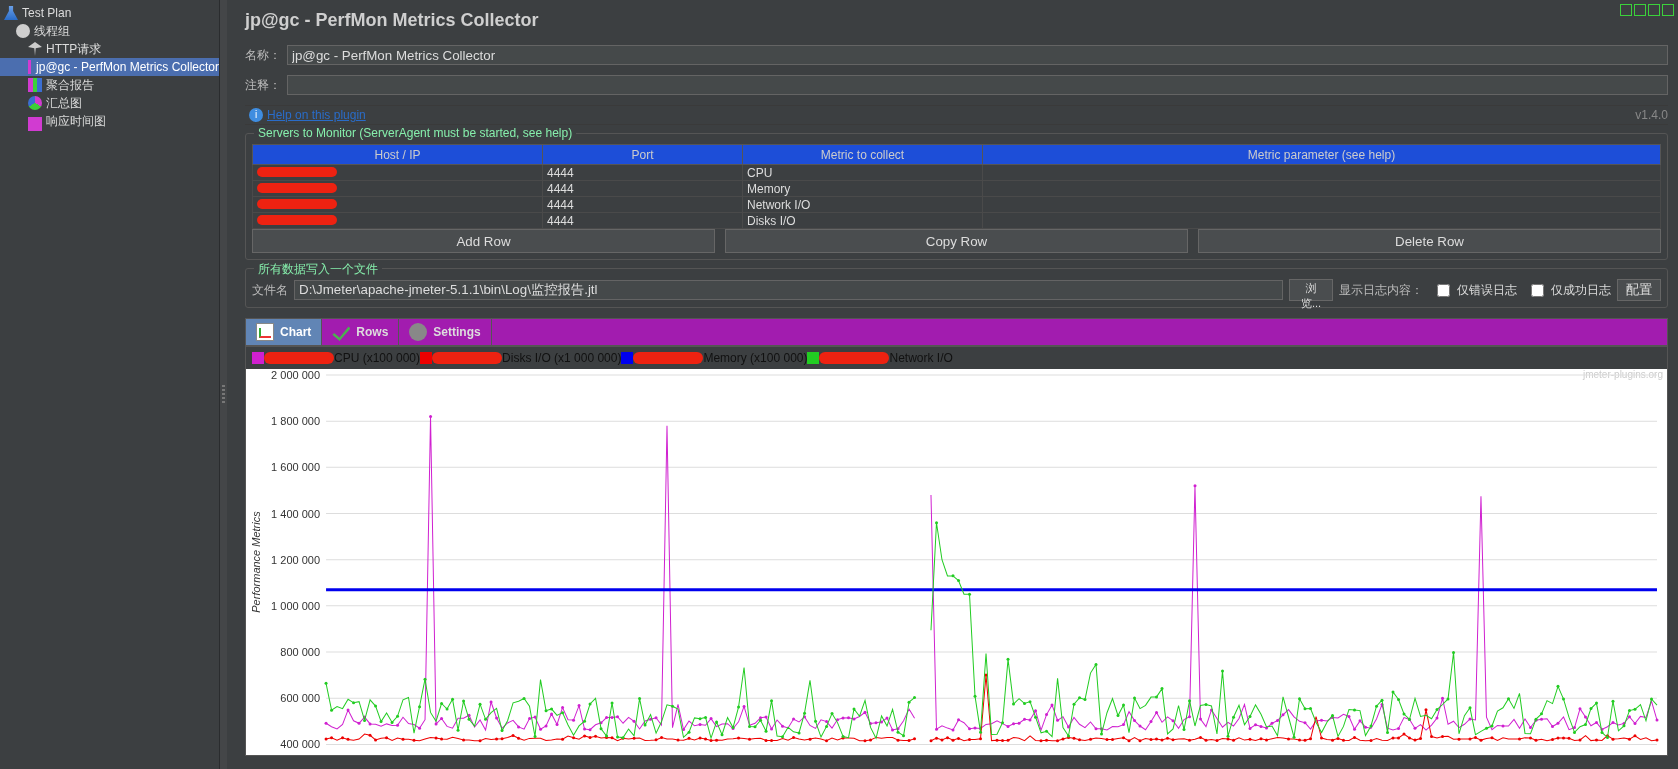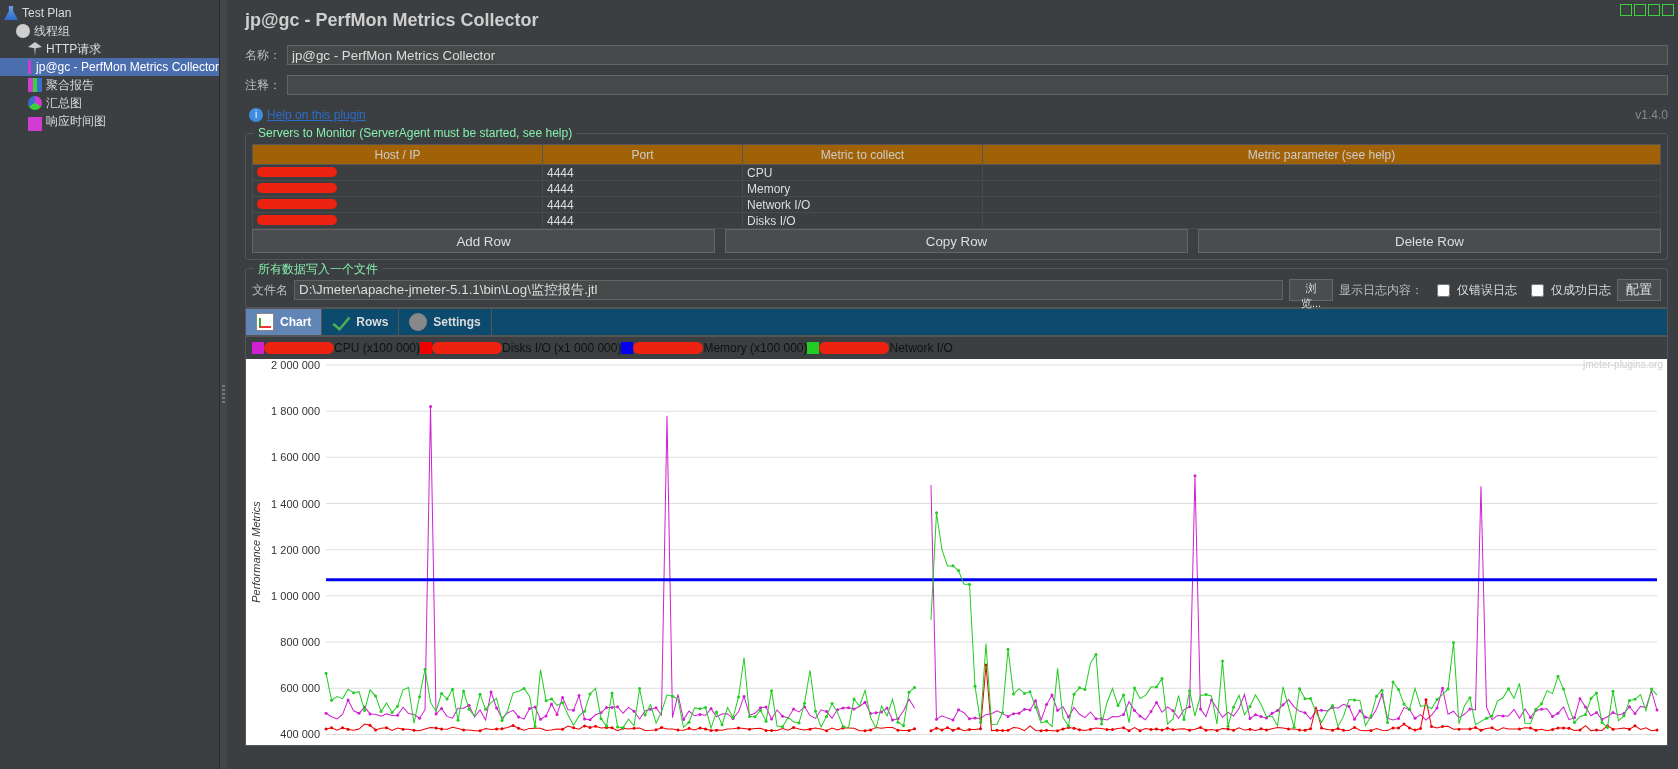--- a/index.html
+++ b/index.html
@@ -30,35 +30,35 @@
   input[type=text].fld{flex:1;height:20px;background:#45494a;border:1px solid #646464;color:#ddd;padding:0 4px}
   .helpline{display:flex;align-items:center;height:20px;border-top:1px solid #3a3a3a;border-bottom:1px solid #3a3a3a;margin-top:4px}
   .helpline .info{width:14px;height:14px;border-radius:50%;background:#3f8de0;color:#fff;font-size:10px;text-align:center;line-height:14px;margin:0 4px}
   .helpline a{color:#2a6cc8;text-decoration:underline}
   .helpline .ver{margin-left:auto;color:#888}
   
   .group{border:1px solid #555;border-radius:3px;margin-top:8px;padding:10px 6px 6px 6px;position:relative}
   .group-caption{position:absolute;top:-8px;left:8px;background:#3c3f41;padding:0 4px;color:#86efac}
   
   table.srv{width:100%;border-collapse:collapse;background:#3c3f41}
-  table.srv th{background:#a16207;border:1px solid #555;color:#ccc;font-weight:normal;height:20px}
+  table.srv th{background:#1d4ed8;border:1px solid #555;color:#ccc;font-weight:normal;height:20px}
   table.srv td{border:1px solid #4a4a4a;color:#ddd;height:16px;padding:0 4px}
   .redact{display:inline-block;width:80px;height:10px;background:#e21;border-radius:5px}
   
   .btnrow{display:flex;gap:10px;}
   .btnrow button{flex:1;height:24px;background:#4a4d4f;border:1px solid #666;color:#ddd}
   
   .file-row{display:flex;align-items:center;gap:6px}
   .file-row input[type=text]{flex:1;height:20px;background:#45494a;border:1px solid #646464;color:#ddd;padding:0 4px}
   .file-row button.browse{height:22px;width:44px;background:#4a4d4f;border:1px solid #666;color:#ddd;font-size:11px}
   .file-row .opts{display:flex;align-items:center;gap:10px}
   .file-row .opts label{display:flex;align-items:center;gap:4px;color:#ddd}
   .file-row button.cfg{height:22px;width:44px;background:#4a4d4f;border:1px solid #666;color:#ddd}
   
-  .tabs{display:flex;border:1px solid #555;background:#0c4a6e}
+  .tabs{display:flex;margin-top:10px;border:1px solid #555;background:#a21caf}
   .tab{display:flex;align-items:center;gap:6px;padding:4px 10px;color:#ddd;border-right:1px solid #555;font-weight:bold}
   .tab.active{background:#6185b5;color:#fff}
   .tab .tico{width:18px;height:18px;display:inline-block}
   .tico-chart{background:linear-gradient(#fff,#fff);border:1px solid #888;position:relative}
   .tico-chart:after{content:"";position:absolute;left:2px;right:2px;top:4px;height:8px;border-bottom:2px solid #e33;border-left:2px solid #3a3}
   .tico-rows{background:#4caf50;clip-path:polygon(10% 55%,40% 80%,90% 20%,100% 30%,40% 100%,0 65%)}
   .tico-gear{background:#888;border-radius:50%}
   
   .chartbox{border:1px solid #555;margin-top:0;background:#3c3f41;height:410px;position:relative}
   .legend{height:22px;display:flex;align-items:center;padding:0 6px;background:#3c3f41}

